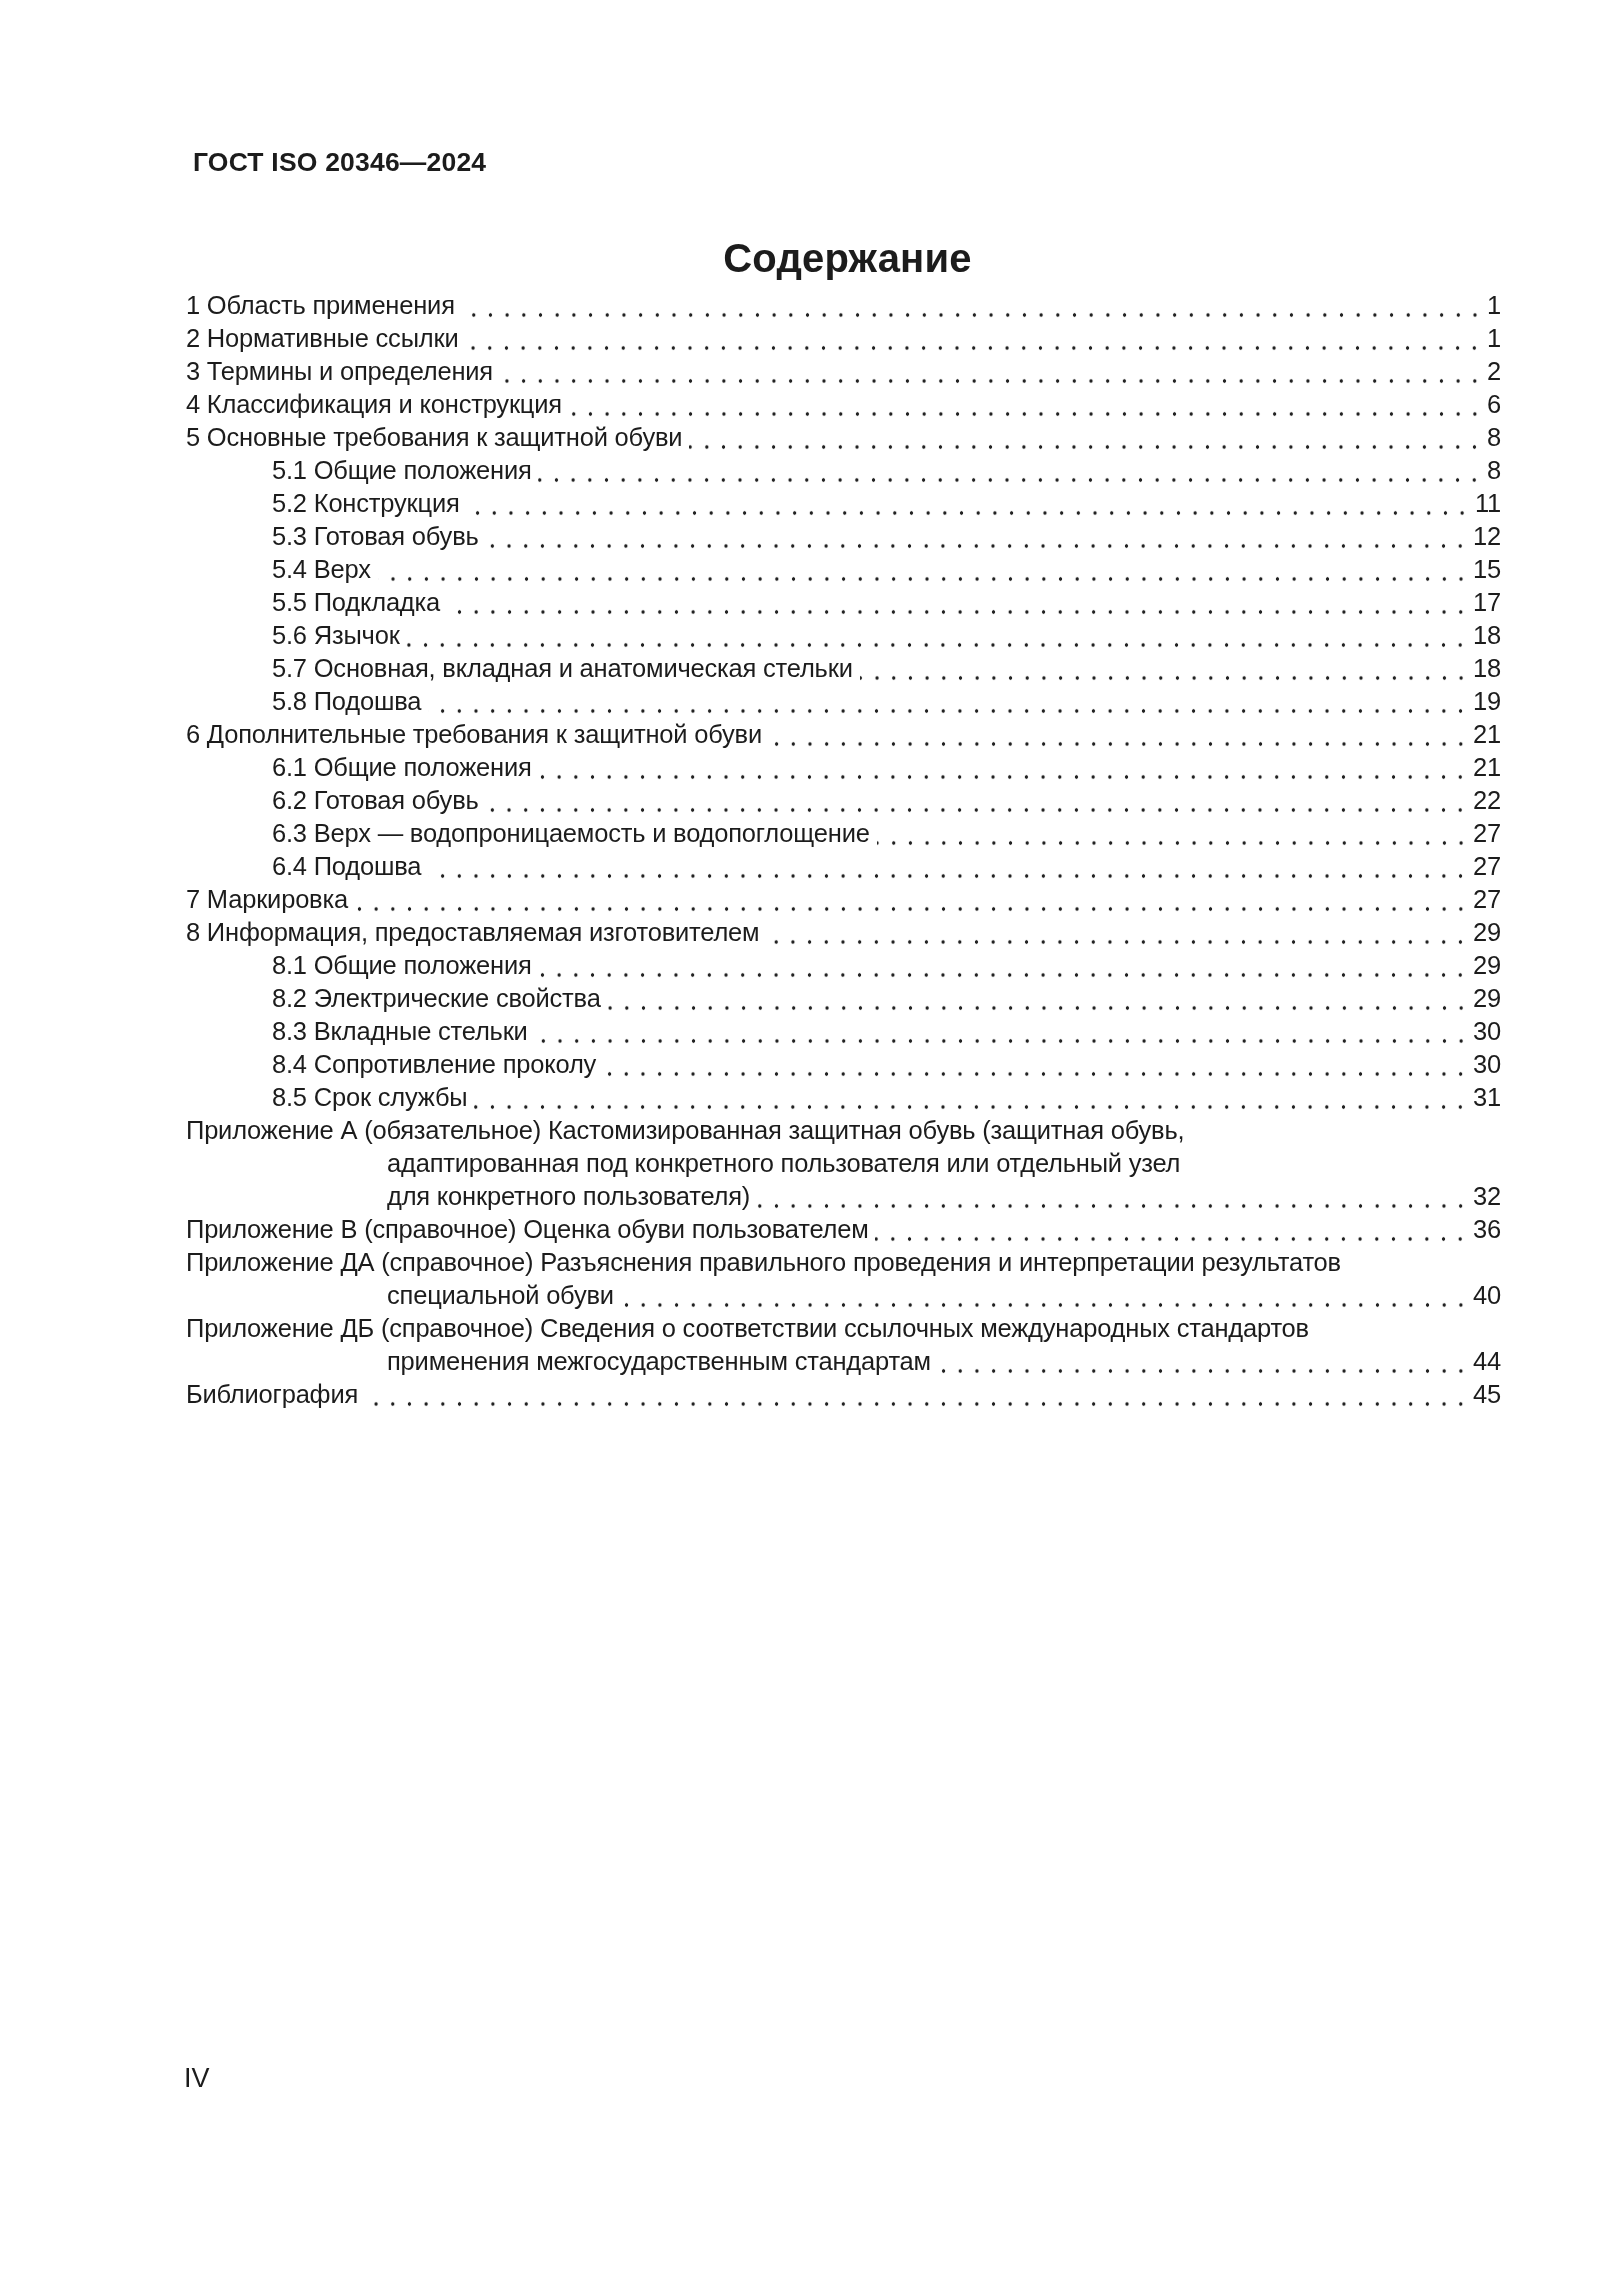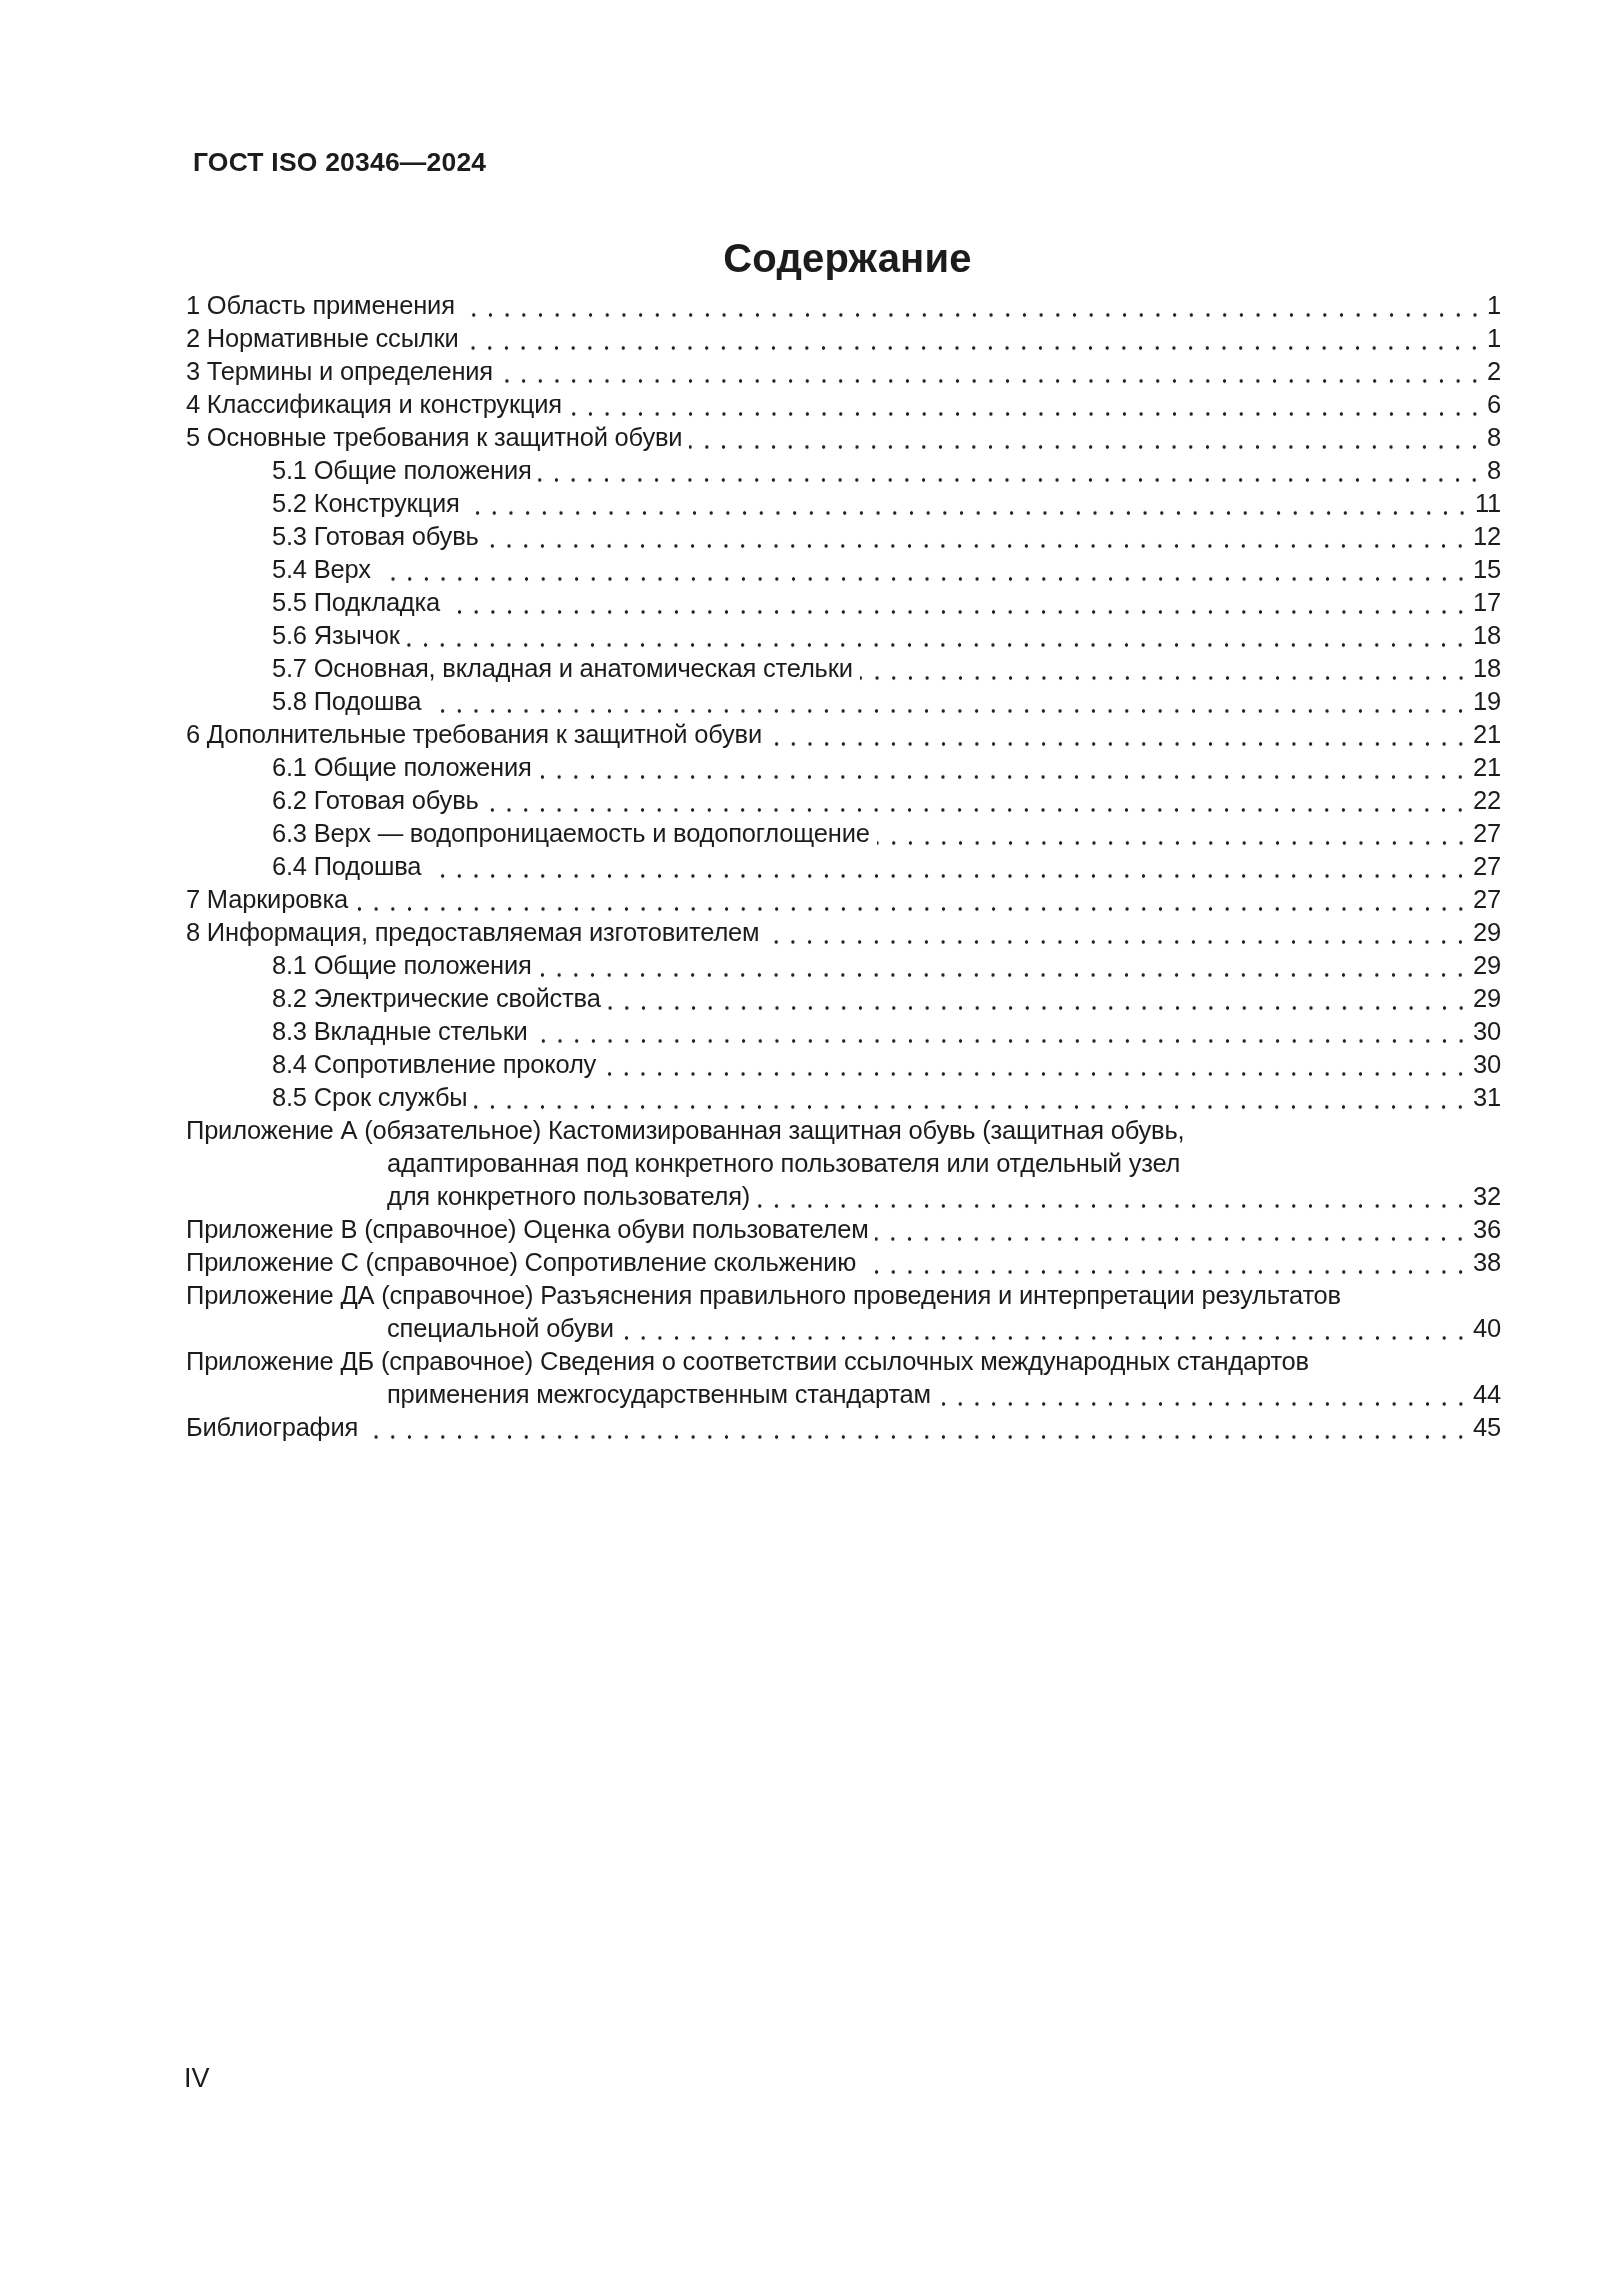--- a/index.html
+++ b/index.html
@@ -258,25 +258,20 @@
     <span class="toc-leader"></span>
     <span class="toc-page">32</span>
   </div>
 
   <div class="toc-row lvl0">
     <span class="toc-text">Приложение В (справочное) Оценка обуви пользователем</span>
     <span class="toc-leader"></span>
     <span class="toc-page">36</span>
   </div>
 
-  <div class="toc-row lvl0">
-    <span class="toc-text">Приложение С (справочное) Сопротивление скольжению</span>
-    <span class="toc-leader"></span>
-    <span class="toc-page">38</span>
-  </div>
 
   <div class="toc-row lvl0 no-page">
     <span class="toc-text">Приложение ДА (справочное) Разъяснения правильного проведения и интерпретации результатов</span>
     <span class="toc-leader"></span>
     <span class="toc-page"></span>
   </div>
 
 
   <div class="toc-row lvl2">
     <span class="toc-text">специальной обуви</span>

